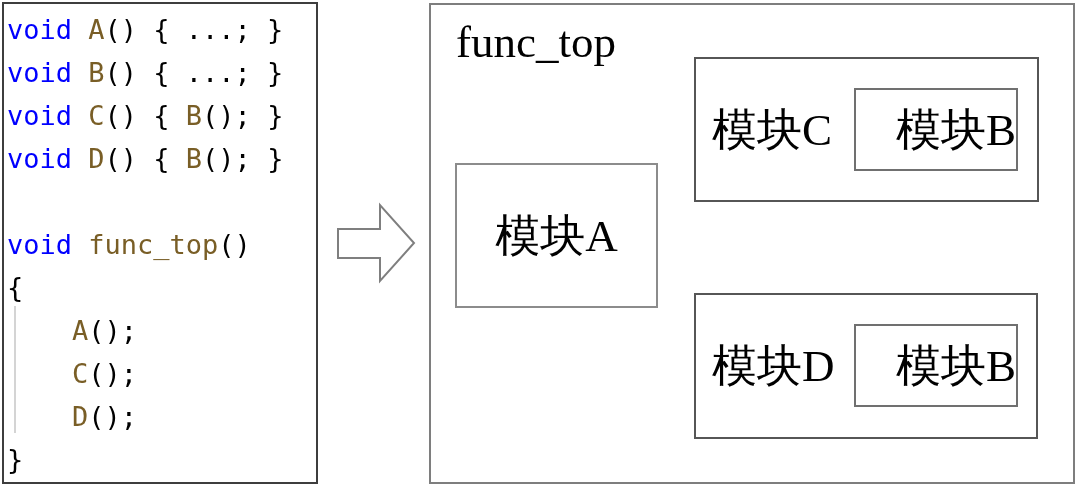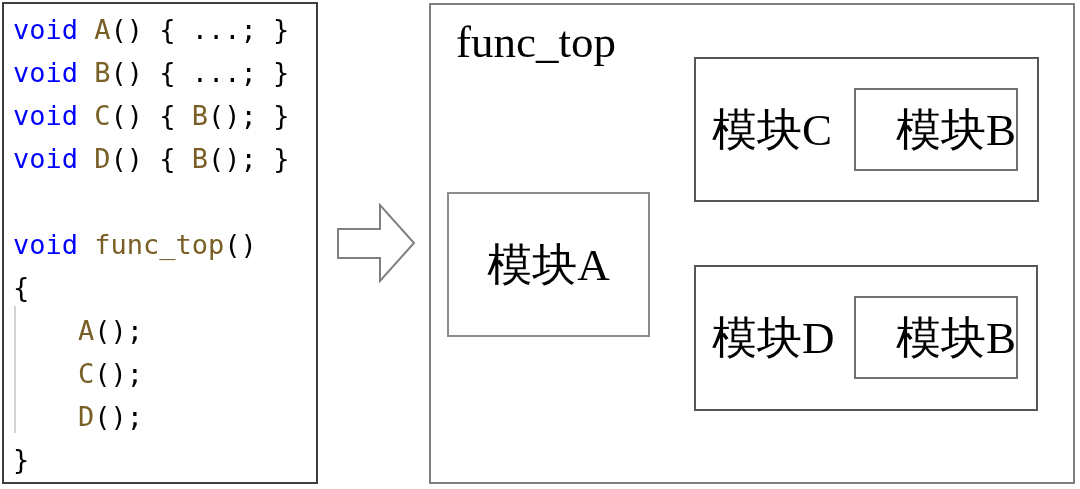--- a/index.html
+++ b/index.html
@@ -12,21 +12,21 @@
   }
   
   .code-box{
     position:absolute;left:2px;top:2px;
     width:316px;height:482px;
     border:2px solid #3e3e3e;
     box-sizing:border-box;
     background:#ffffff;
   }
   .code{
-    margin:0;padding:4px 0 0 9px;
+    margin:0;padding:4px 0 0 3px;
     font-family:"DejaVu Sans Mono","Liberation Mono",monospace;
     font-size:27px;
     color:#000000;
   }
   .code-line{
     height:43px;line-height:43px;
     white-space:pre;
   }
   .indent-guide{
     position:absolute;left:10px;top:302px;
@@ -48,30 +48,30 @@
   .serif-label{
     font-family:"Liberation Serif","DejaVu Serif",serif;
     font-size:45px;color:#000000;
   }
   .func-top-label{
     position:absolute;left:25px;top:10px;
     line-height:1.2;
   }
   .box{position:absolute;box-sizing:border-box;background:#ffffff;}
   .module-a{
-    left:16px;top:158px;width:203px;height:145px;
+    left:24px;top:158px;width:203px;height:145px;
     border:2px solid #8c8c8c;
-    display:flex;align-items:center;justify-content:center;margin-top:29px;
+    display:flex;align-items:center;justify-content:center;
   }
   .module-c{
     left:263px;top:52px;width:345px;height:145px;
     border:2px solid #565656;
   }
   .module-d{
-    left:263px;top:260px;width:344px;height:146px;
+    left:263px;top:288px;width:344px;height:146px;
     border:2px solid #565656;
   }
   .side-label{
     position:absolute;left:16px;top:50%;
     transform:translateY(-50%);
     white-space:nowrap;
   }
   .inner-b{
     left:158px;top:29px;width:164px;height:83px;
     border:2px solid #707070;

